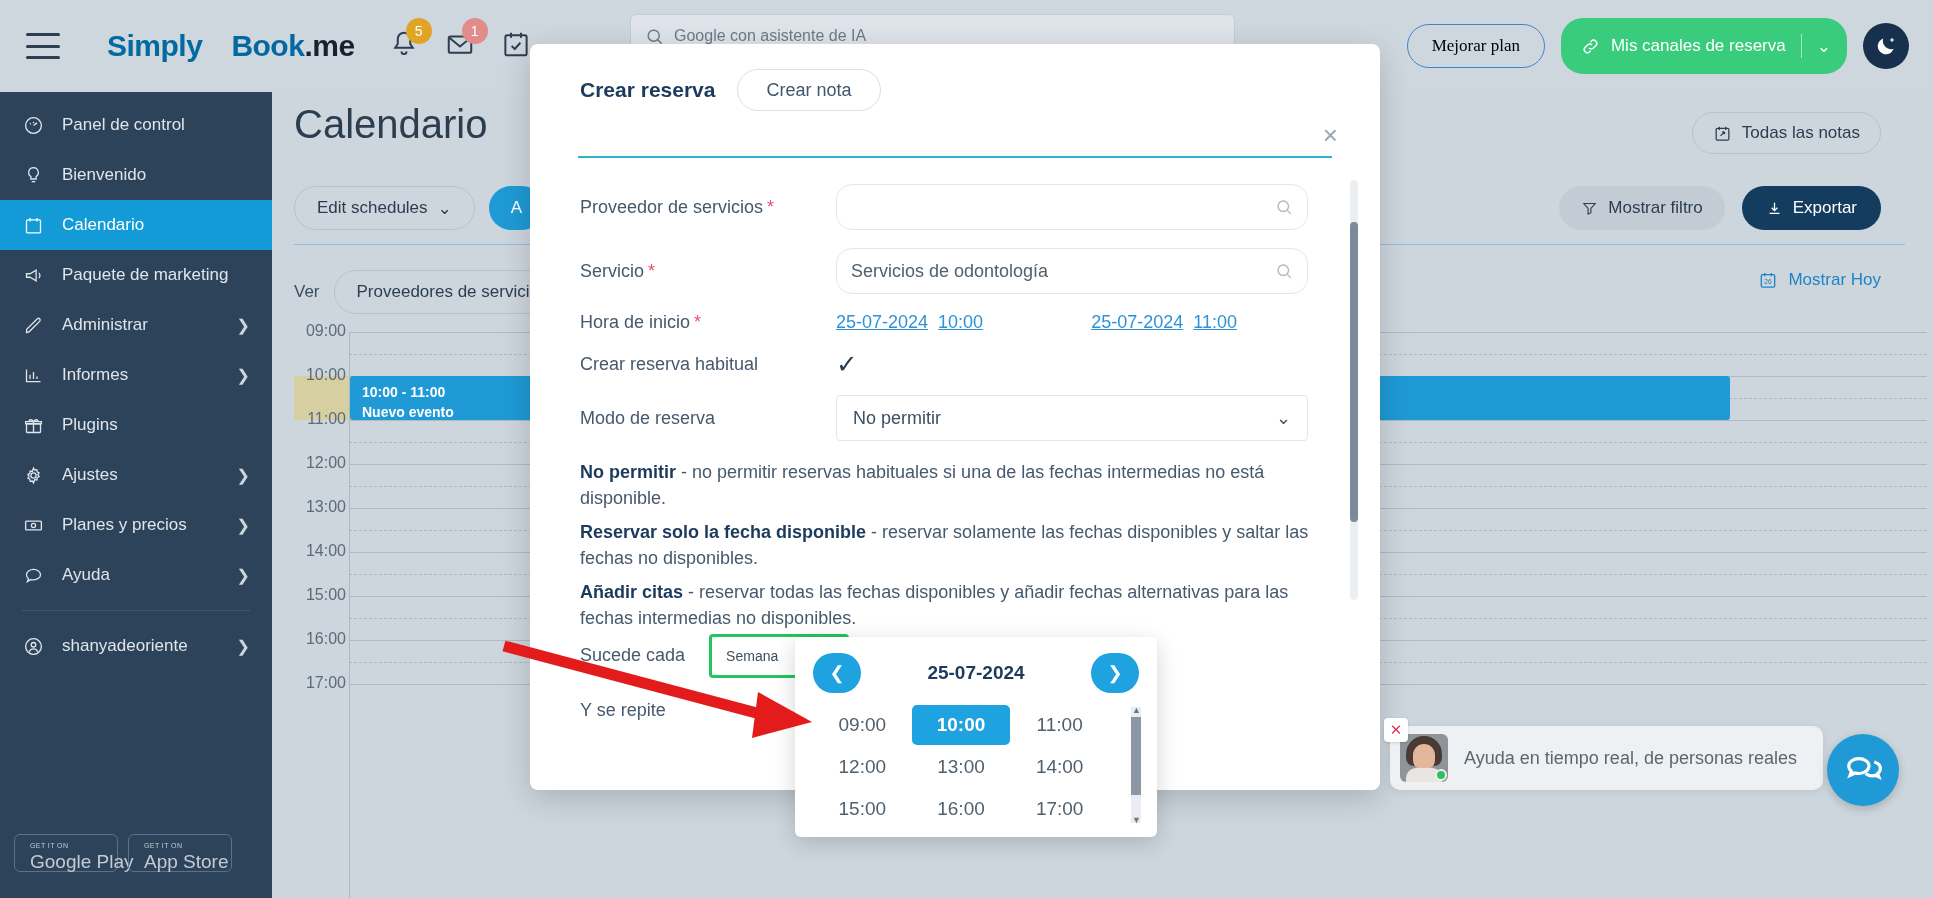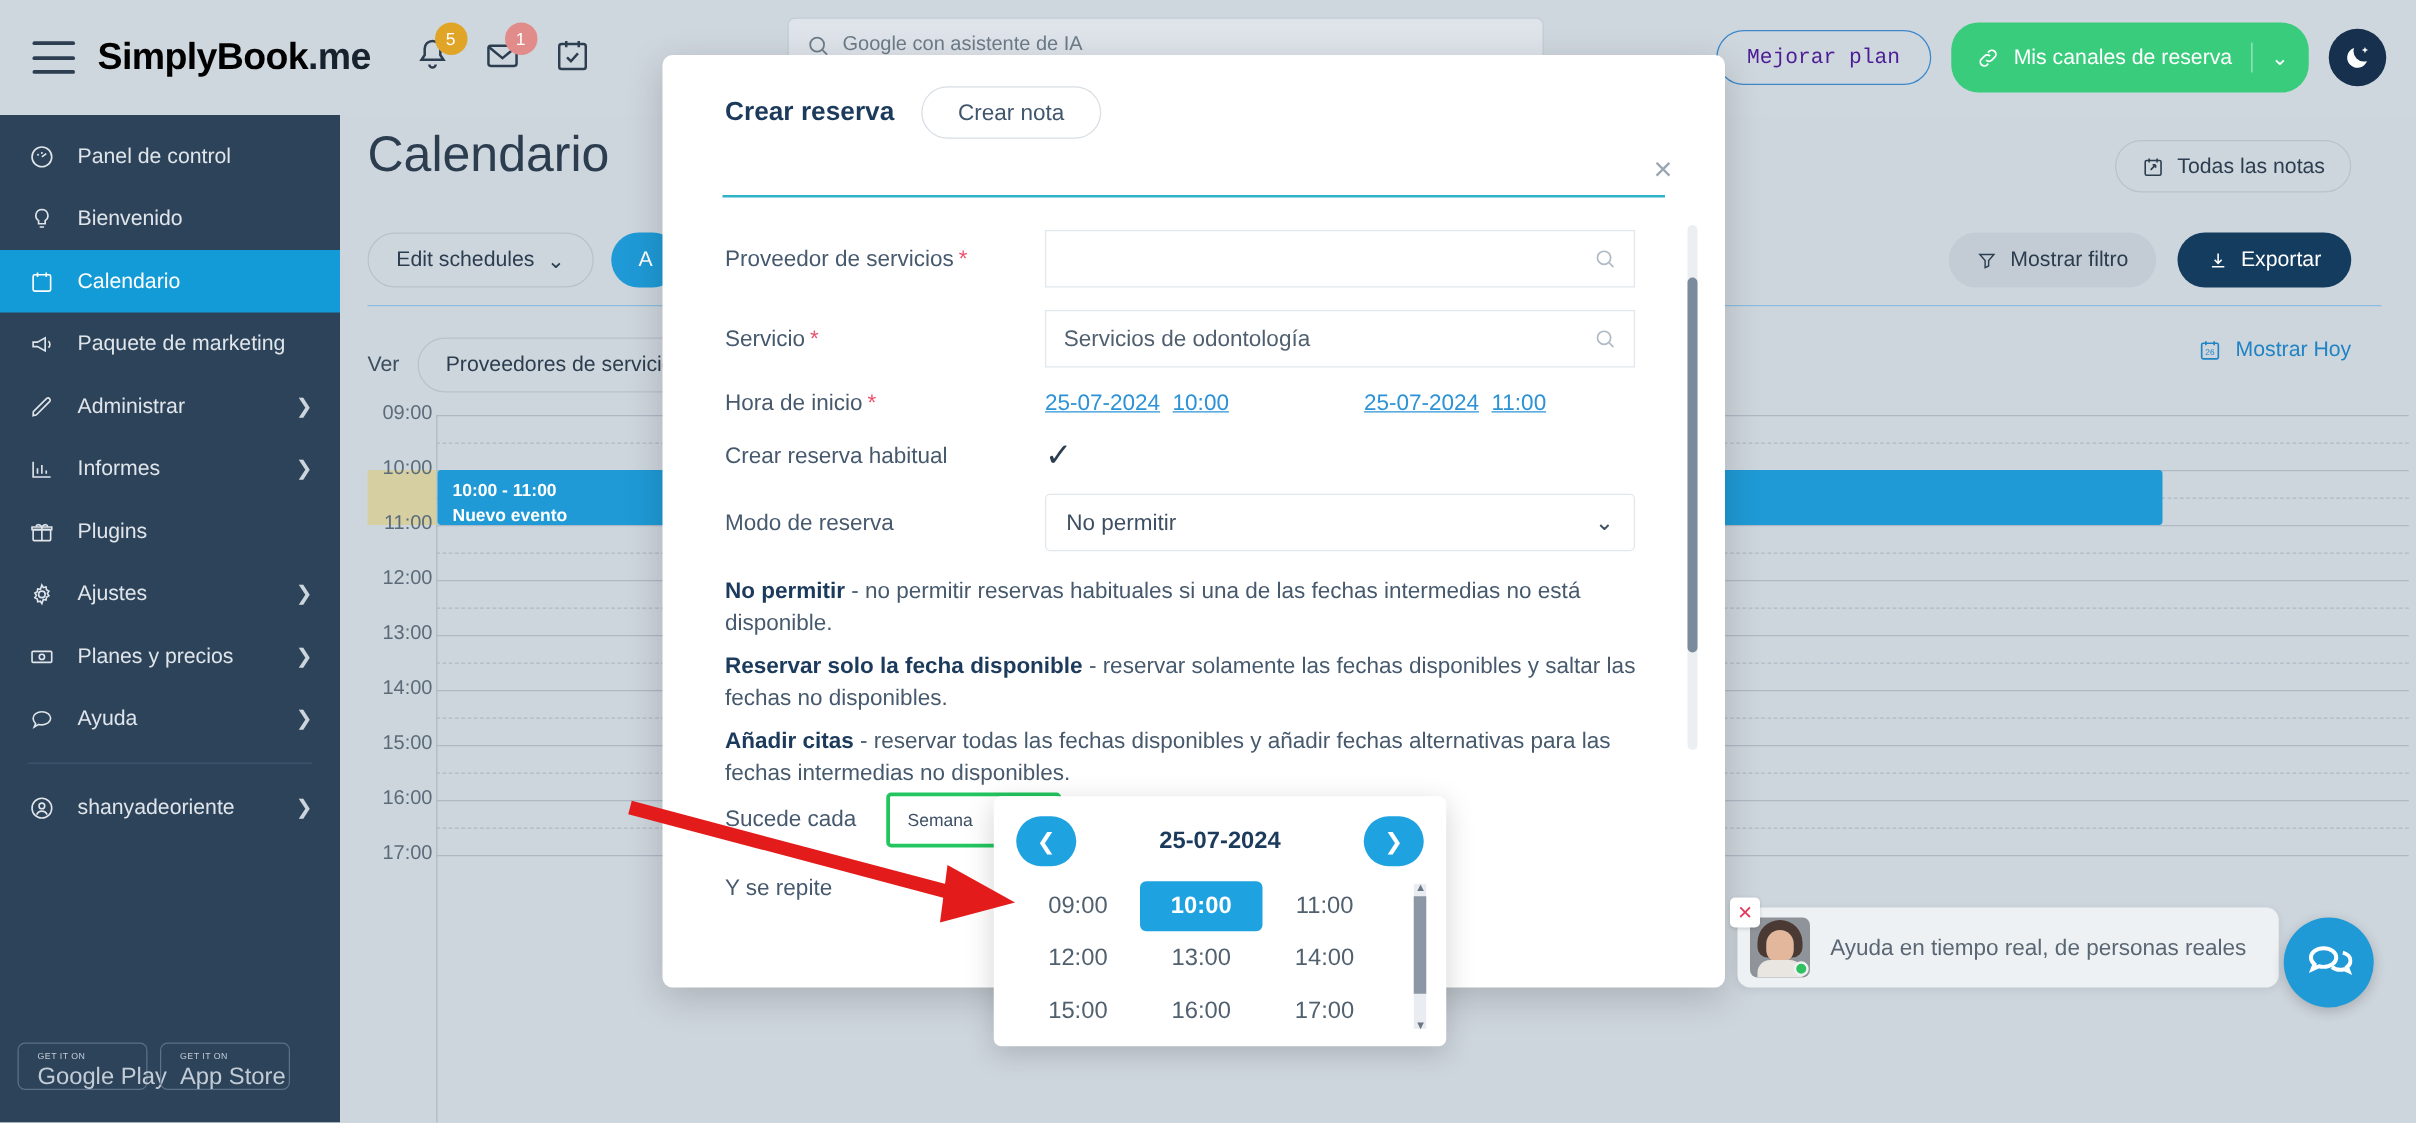--- a/index.html
+++ b/index.html
@@ -12,21 +12,21 @@
   #app { position: relative; width: 1933px; height: 898px; overflow: hidden; }
 
   
   .topbar {
     position: absolute; top: 0; left: 0; width: 1933px; height: 92px;
     background: #cfd7de; display: flex; align-items: center; padding: 0 26px;
   }
   .hamburger { width: 34px; height: 26px; display:flex; flex-direction:column; justify-content:space-between; cursor:pointer; margin-right: 18px;}
   .hamburger i { display:block; height:3px; background:#2d3e50; border-radius:2px; }
   .logo { font-size: 30px; font-weight: bold; letter-spacing:-.5px; white-space:nowrap; margin-right: 34px;}
-  .logo .s1 { color:#000000; }
+  .logo .s1 { color:#0369a1;margin-left:29px; }
   .logo .dot { color:#16232f; }
   .logo .me { color:#16232f; }
   .hicons { display: flex; align-items: center; gap: 22px; }
   .hicon { position: relative; width: 34px; height: 34px; color:#2d3e50; cursor:pointer;}
   .hicon svg { width: 30px; height: 30px; stroke:#2d3e50; fill:none; stroke-width:1.6; }
   .badge {
     position: absolute; top: -11px; right: -9px; min-width: 26px; height: 26px;
     border-radius: 50%; color:#fff; font-size: 14px; display:flex; align-items:center; justify-content:center;
     font-family:"Liberation Sans",sans-serif;
   }
@@ -35,23 +35,23 @@
 
   .searchwrap {
     position:absolute; left: 630px; top: 14px; width: 605px; height: 44px;
     background:#dee4ea; border:1px solid #c3ccd4; border-radius: 6px;
     display:flex; align-items:center; padding: 0 14px; gap: 10px; color:#6d7b88; font-size:16px;
   }
   .searchwrap svg { width:19px; height:19px; stroke:#6d7b88; fill:none; stroke-width:1.8;}
 
   .topright { position:absolute; right: 24px; top: 18px; display:flex; align-items:center; gap: 16px;}
   .btn-upgrade {
-    border: 1px solid #3d87c9; color:#4c1d95; background: transparent;
+    border: 1px solid #3d87c9; color:#000000; background: transparent;
     border-radius: 22px; height: 44px; padding: 0 24px; font-size:17px; cursor:pointer;
-    font-family:Liberation Mono, monospace;
+    font-family:Liberation Serif, serif;
   }
   .btn-channels {
     background:#38cc7c; color:#fff; border:none; border-radius:22px; height:56px;
     display:flex; align-items:center; gap:11px; padding: 0 16px 0 20px; font-size:17px; cursor:pointer;
   }
   .btn-channels .sep { width:1px; height:24px; background:rgba(255,255,255,.55); margin: 0 4px;}
   .btn-channels svg { width:19px; height:19px; stroke:#fff; fill:none; stroke-width:1.8;}
   .moon {
     width:46px; height:46px; border-radius:50%; background:#16304d; display:flex;
     align-items:center; justify-content:center; cursor:pointer;
@@ -160,21 +160,21 @@
   }
   .modal-close { position:absolute; right: 42px; top: 78px; font-size: 26px; color:#9aa6b2; cursor:pointer; line-height:1;}
   .modal-divider { position:absolute; left: 48px; top: 112px; width: 754px; height:2px; background:#2fb3c9;}
   .modal-body {
     position:absolute; left:0; top: 118px; width: 850px; height: 560px; overflow:hidden; padding: 22px 60px 0 50px;
   }
   .frow { display:flex; align-items:center; margin-bottom: 18px; }
   .flabel { width: 256px; font-size: 18px; color:#46596d; flex: 0 0 256px;}
   .req { color:#e8536e; margin-left: 4px;}
   .finput {
-    width: 472px; height: 46px; border:1px solid #e2e7ec; border-radius:0;
+    width: 472px; height: 46px; border:1px solid #e2e7ec; border-radius:16px;
     display:flex; align-items:center; padding: 0 14px; font-size:18px; color:#51606e; background:#fff;
   }
   .finput .ph { flex:1; }
   .finput svg { width:18px;height:18px;stroke:#b0bac4;fill:none;stroke-width:1.8;}
   .fselect {
     width: 472px; height: 46px; border:1px solid #e2e7ec; border-radius:4px;
     display:flex; align-items:center; justify-content:space-between; padding: 0 16px; font-size:18px; color:#3d4f62;
     cursor:pointer;
   }
   .dtlinks { display:flex; gap: 108px; font-size: 18px; }

